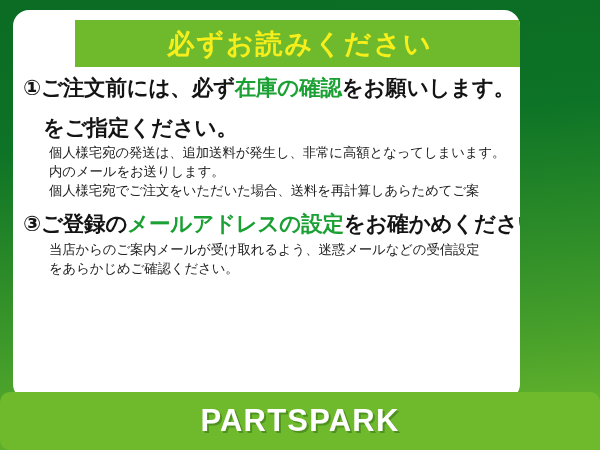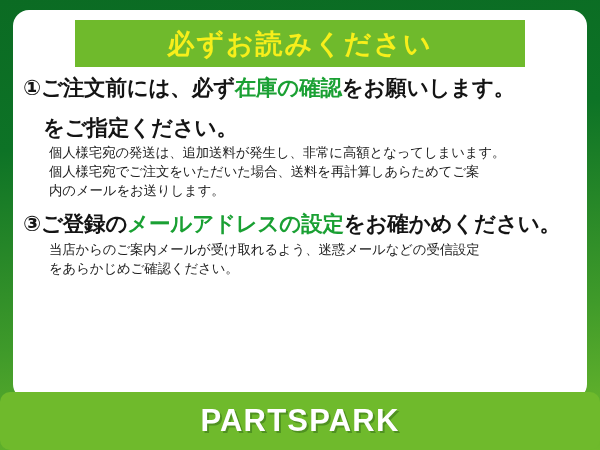--- a/index.html
+++ b/index.html
@@ -43,21 +43,21 @@
     letter-spacing: 1.2px;
     text-shadow: 2px 2px 0 rgba(40, 95, 20, 0.45);
     font-family: "Liberation Sans", "DejaVu Sans", sans-serif;
   }
 
   
   .card {
     position: absolute;
     left: 13px;
     top: 10px;
-    width: 574px;
+    width: 507px;
     height: 390px;
     box-sizing: border-box;
     background: #ffffff;
     border-radius: 16px;
     overflow: hidden;
   }
 
   .title-banner {
     position: absolute;
     left: 62px;
@@ -140,22 +140,22 @@
     <div class="content">
 
       <div class="item gap-1">
         <div class="item-head"><span>①</span><span>ご注文前には、必ず</span><span class="hl">在庫の確認</span><span>をお願いします。</span></div>
       </div>
 
       <div class="item gap-2">
         <div class="item-head head-line2">をご指定ください。</div>
         <div class="item-body">
           <div>個人様宅宛の発送は、追加送料が発生し、非常に高額となってしまいます。</div>
+          <div>内のメールをお送りします。</div>
           <div>個人様宅宛でご注文をいただいた場合、送料を再計算しあらためてご案</div>
-          <div>内のメールをお送りします。</div>
         </div>
       </div>
 
       <div class="item">
         <div class="item-head"><span>③</span><span>ご登録の</span><span class="hl">メールアドレスの設定</span><span>をお確かめください。</span></div>
         <div class="item-body">
           <div>当店からのご案内メールが受け取れるよう、迷惑メールなどの受信設定</div>
           <div>をあらかじめご確認ください。</div>
         </div>
       </div>

